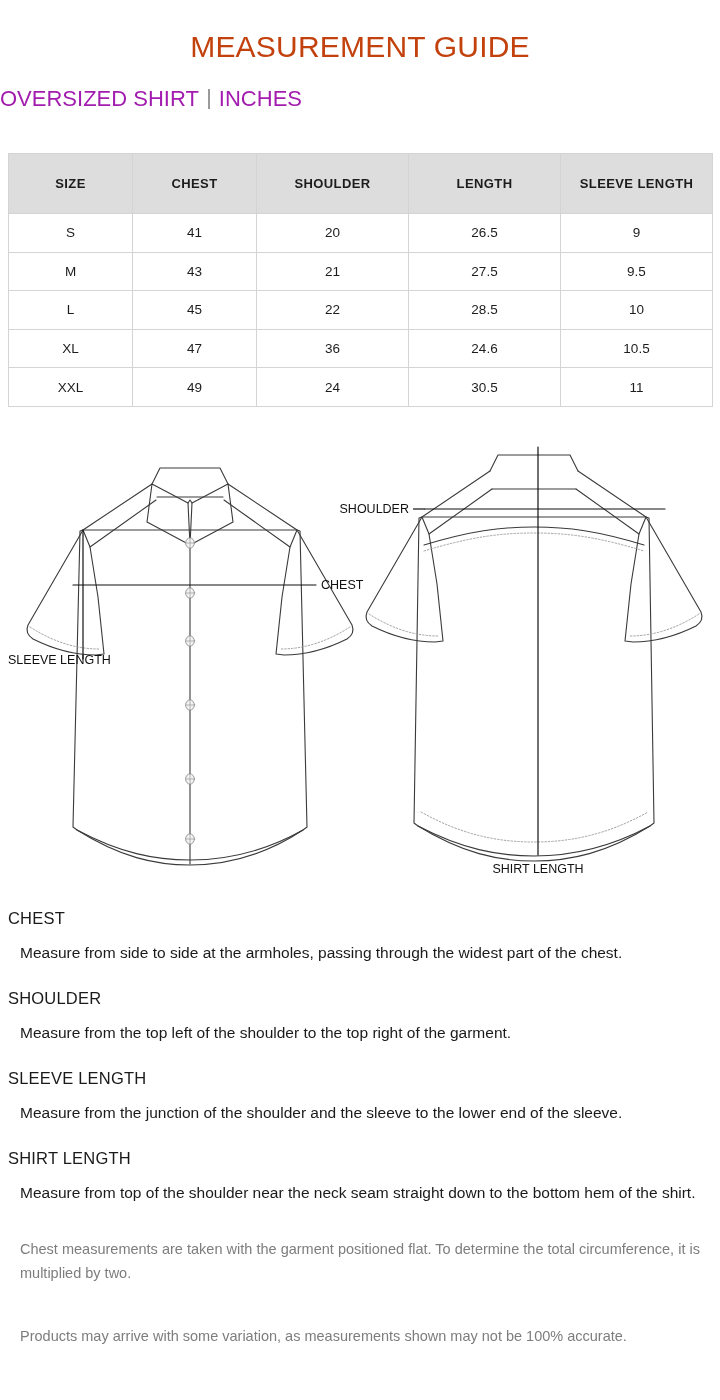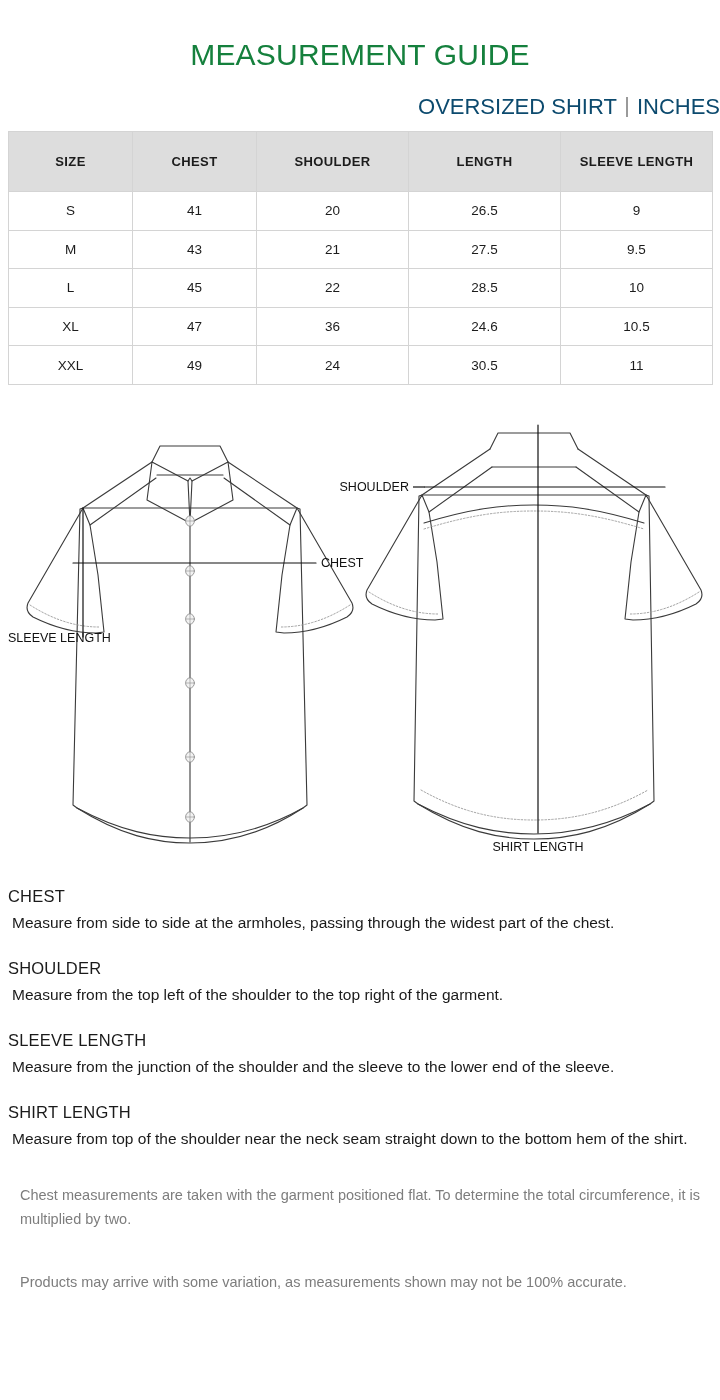--- a/index.html
+++ b/index.html
@@ -15,43 +15,43 @@
     position: relative;
   }
 
   
   .title-main {
     text-align: center;
     font-size: 30px;
     font-weight: 400;
     letter-spacing: 0.2px;
     margin: 0;
-    padding-top: 38px;
-    color: #15803d;
+    padding-top: 30px;
+    color: #c2410c;
   }
   .title-sub {
-    text-align: right;
+    text-align: left;
     font-size: 22px;
     font-weight: 400;
     margin: 0;
     padding-top: 22px;
-    color: #0c4a6e;
+    color: #a21caf;
     white-space: nowrap;
   }
   .title-sub .divider-bar {
     display: inline-block;
     width: 2px;
     height: 20px;
     background: #9a9a9a;
     vertical-align: -3px;
     margin: 0 9px;
   }
 
   
-  .table-wrap { padding: 0 8px; margin-top: 11px; border-radius: 6px; }
+  .table-wrap { padding: 0 8px; margin-top: 41px; border-radius: 6px; }
   table.size-table {
     width: 704px;
     border-collapse: collapse;
     table-layout: fixed;
   }
   table.size-table th,
   table.size-table td {
     border: 1px solid #d4d4d4;
     text-align: center;
     font-size: 13.5px;
@@ -92,21 +92,21 @@
     font-size: 16.5px;
     font-weight: 400;
     color: #1a1a1a;
     margin: 0 0 3px 0;
     letter-spacing: 0.2px;
   }
   .info-body {
     font-size: 15.5px;
     line-height: 25px;
     color: #1a1a1a;
-    margin: 4px;
+    margin: 12px;
     text-align: justify;
     text-justify: inter-word;
   }
 
   .notes { padding: 0 20px; margin-top: 32px; }
   .note {
     font-size: 14.5px;
     line-height: 24px;
     color: #7d7d7d;
     margin: 0 0 24px 0;

